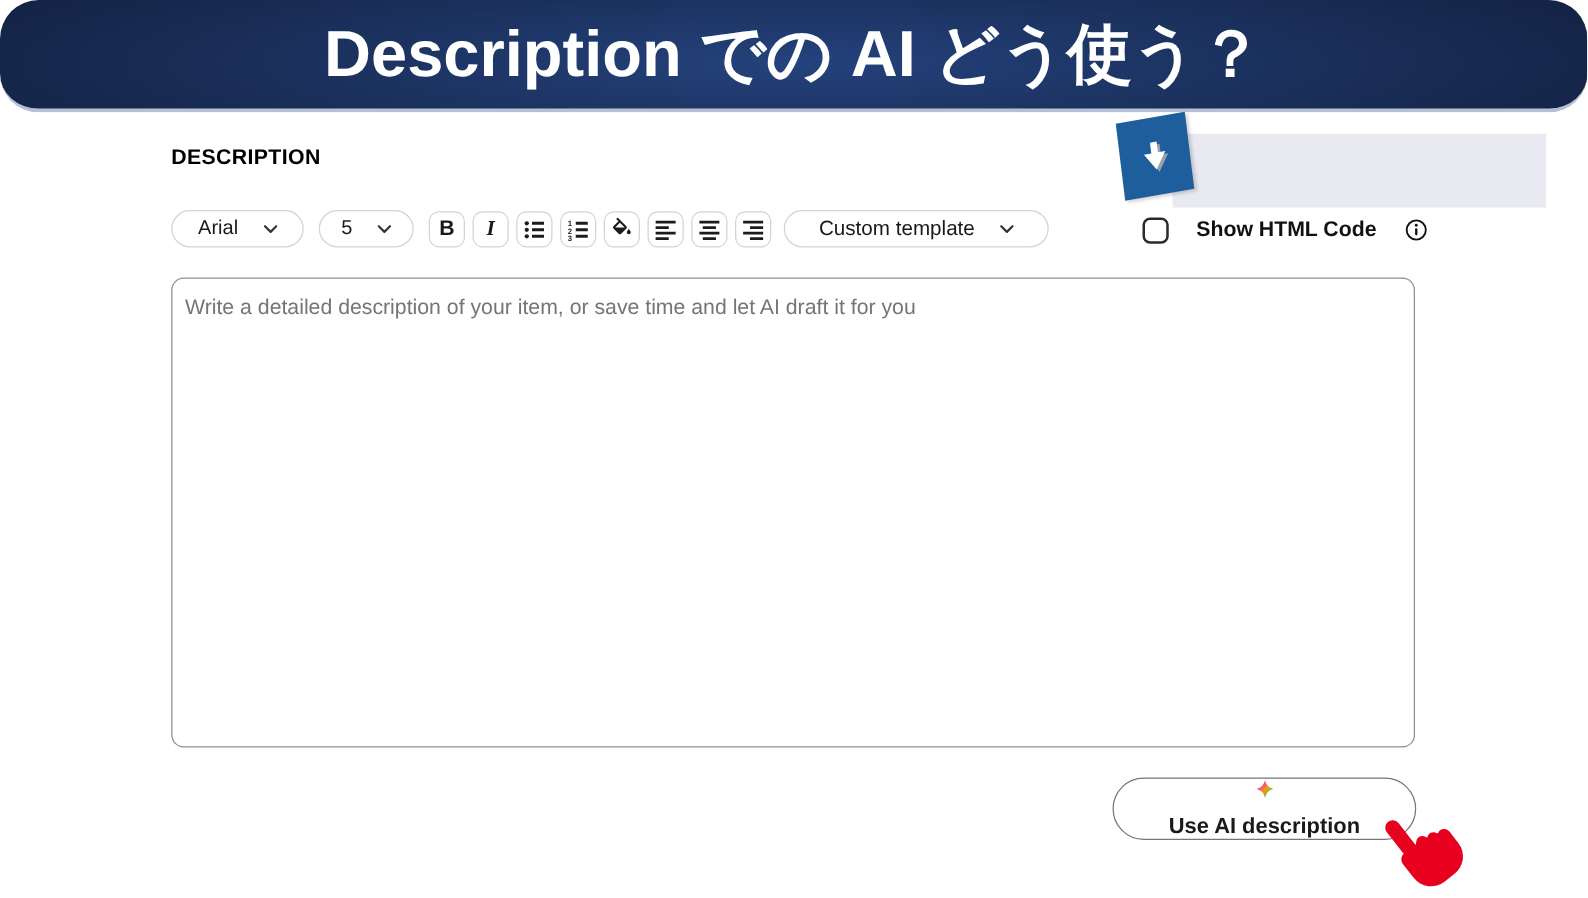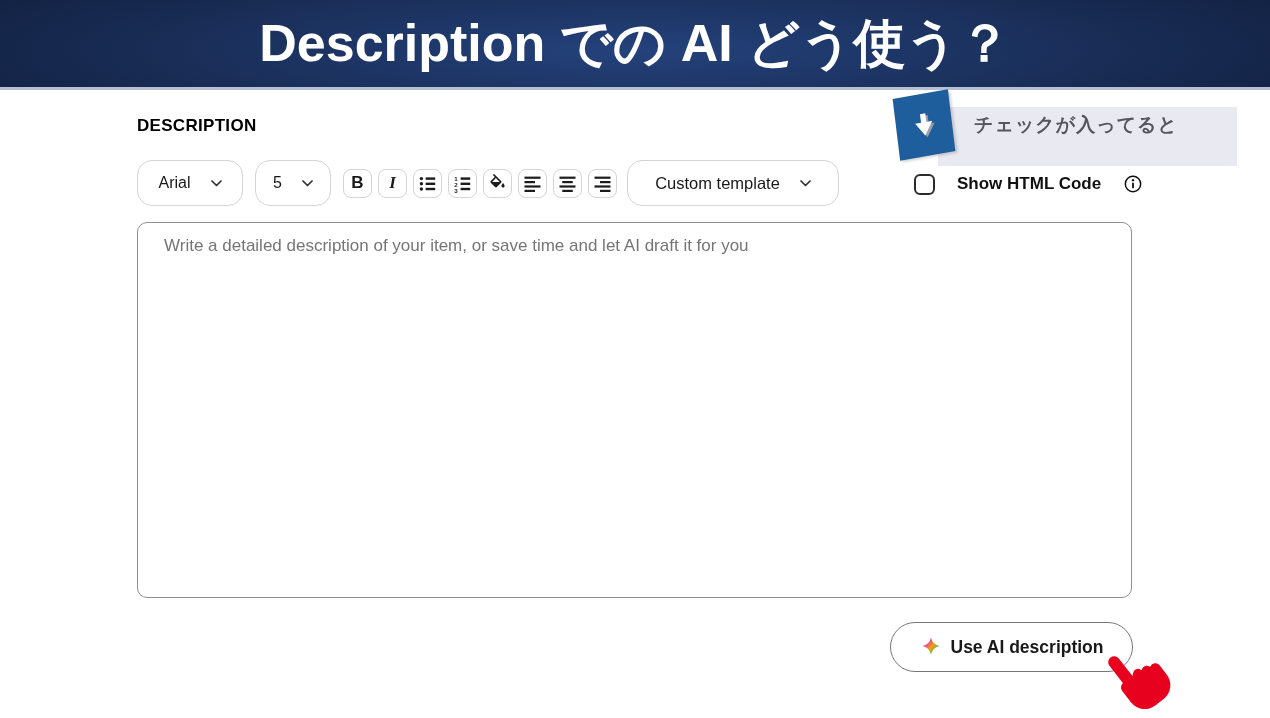--- a/index.html
+++ b/index.html
@@ -8,21 +8,21 @@
   .stage {
     position:relative; width:1270px; height:718px;
     background:#ffffff; overflow:hidden;
   }
 
   
   .banner {
     position:absolute; left:0; top:0; width:1270px; height:90px;
     background:radial-gradient(ellipse 80% 170% at 50% 58%, #24427c 0%, #17294f 55%, #0a1834 100%);
     border-bottom:3px solid #b6c0d4;
-    display:flex; align-items:center; justify-content:center;
+    display:flex; align-items:center; justify-content:center;border-radius:31px;
   }
   .banner h1 {
     color:#ffffff; font-size:52px; font-weight:800; letter-spacing:0px;
     font-family:"Liberation Sans", sans-serif; white-space:nowrap;
   }
 
   
   .section-label {
     position:absolute; left:137px; top:116px;
     font-size:17px; font-weight:800; color:#000000; letter-spacing:.3px;
@@ -31,21 +31,21 @@
   
   .toolbar {
     position:absolute; left:137px; top:168px; height:30px;
     display:flex; align-items:center; gap:6px;
   }
   .pill, .tbtn {
     background:#ffffff; border:1px solid #d4d4d4; cursor:pointer;
     display:flex; align-items:center; justify-content:center;
     color:#191919; font-family:"Liberation Sans", sans-serif;
   }
-  .pill { height:46px; border-radius:15px; font-size:16px; gap:20px; padding:0 14px; }
+  .pill { height:30px; border-radius:15px; font-size:16px; gap:20px; padding:0 14px; }
   .pill-font { width:106px; margin-right:6px; }
   .pill-size { width:76px; margin-right:6px; }
   .pill-template { width:212px; margin-left:4px; font-size:16.5px;justify-content:center; }
   .tbtn { width:29px; height:29px; border-radius:8px; }
   .glyph-b { font-size:17px; font-weight:800; }
   .glyph-i { font-size:17px; font-weight:700; font-style:italic; font-family:"Liberation Serif", serif; }
   .chev { display:block; }
 
   
   .show-html {
@@ -69,32 +69,33 @@
     position:absolute; left:896px; top:94px; width:56px; height:62px;
     background:#1e5e9c; transform:rotate(-7deg) skewY(-3deg);
     display:flex; align-items:center; justify-content:center;
     box-shadow:2px 2px 3px rgba(0,0,0,.18);
   }
 
   
   .desc-area {
     position:absolute; left:137px; top:222px; width:995px; height:376px;
     border:1px solid #8f8f8f; border-radius:10px; resize:none;
-    padding:13px 26px; font-size:17px; color:#191919;
+    padding:13px 10px; font-size:17px; color:#191919;
     font-family:"Liberation Sans", sans-serif; outline:none; background:#fff;
   }
   .desc-area::placeholder { color:#757575; opacity:1; }
 
   
   .ai-btn {
     position:absolute; left:890px; top:622px; width:243px; height:50px;
     border:1px solid #767676; border-radius:25px; background:#ffffff;
     display:flex; align-items:center; justify-content:center; gap:9px;
     font-size:17.5px; font-weight:600; color:#191919; cursor:pointer;
     font-family:"Liberation Sans", sans-serif;
+    flex-direction:column;
   }
 
   
   .hand { position:absolute; left:1096px; top:646px; width:82px; height:74px; pointer-events:none; }
 </style>
 </head>
 <body>
 
 <div class="stage">
 
@@ -186,21 +187,20 @@
     <span class="checkbox"></span>
     <span class="show-html-label">Show HTML Code</span>
     <svg width="20" height="20" viewBox="0 0 24 24" style="cursor:pointer">
       <circle cx="12" cy="12" r="9.2" fill="none" stroke="#111" stroke-width="1.8"></circle>
       <circle cx="12" cy="7.4" r="1.4" fill="#111"></circle>
       <rect x="10.9" y="10.2" width="2.2" height="7" rx="1.1" fill="#111"></rect>
     </svg>
   </div>
 
   <div class="callout-box">
-    <div>チェックが入ってると</div>
   </div>
   <div class="callout-icon">
     <svg width="32" height="36" viewBox="0 0 24 26">
       <path d="M10 4.5 h4 v6.5 h4.5 l-6.5 10 -6.5 -10 h4.5 z" fill="#9aa0a8" transform="translate(1.6,1.6)"></path>
       <path d="M10 4.5 h4 v6.5 h4.5 l-6.5 10 -6.5 -10 h4.5 z" fill="#ffffff"></path>
     </svg>
   </div>
 
   <textarea class="desc-area" placeholder="Write a detailed description of your item, or save time and let AI draft it for you" style=""></textarea>
 

